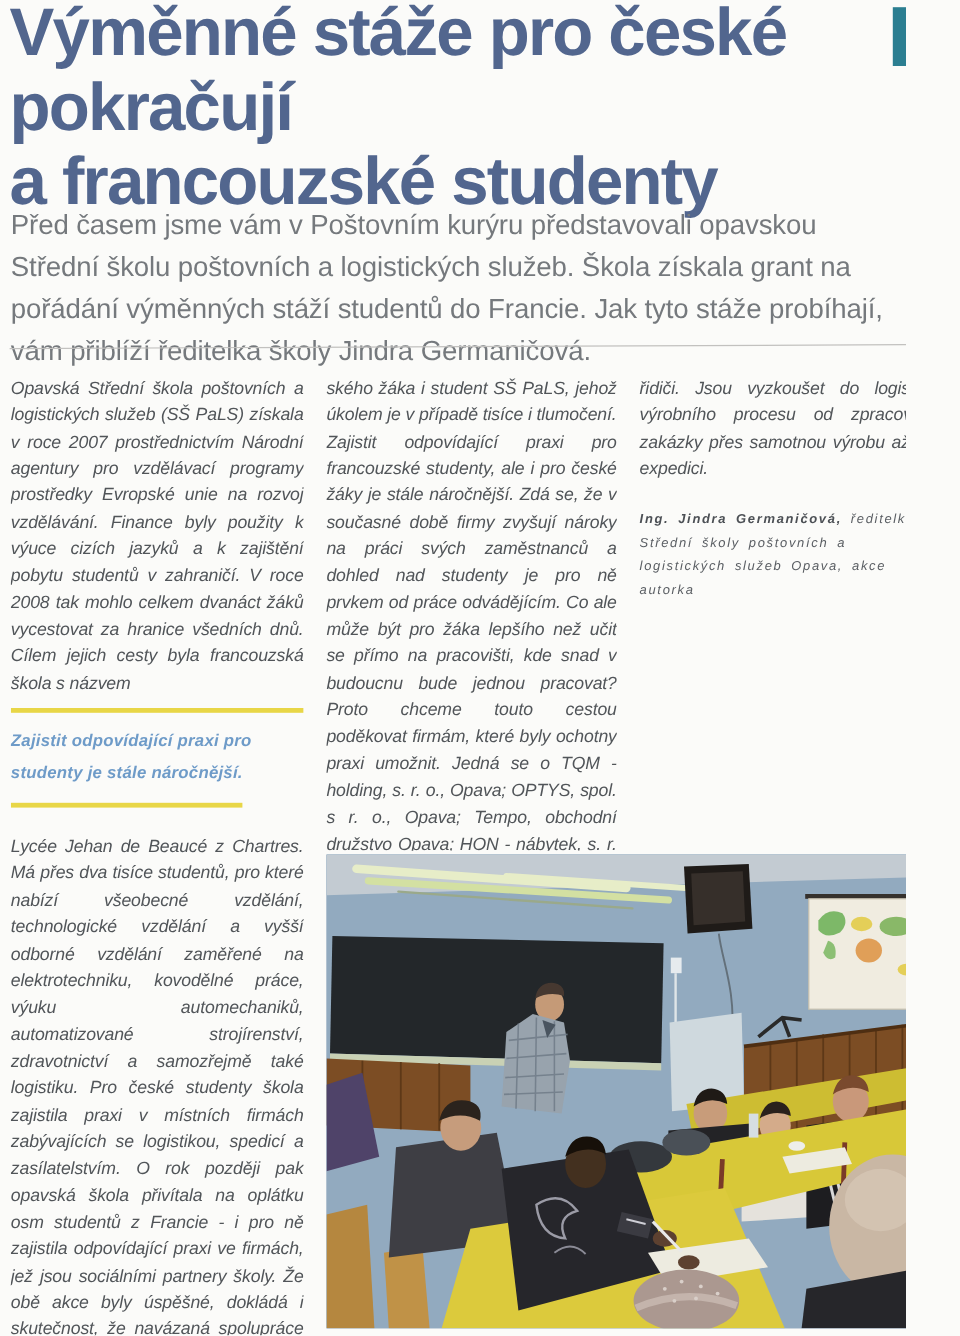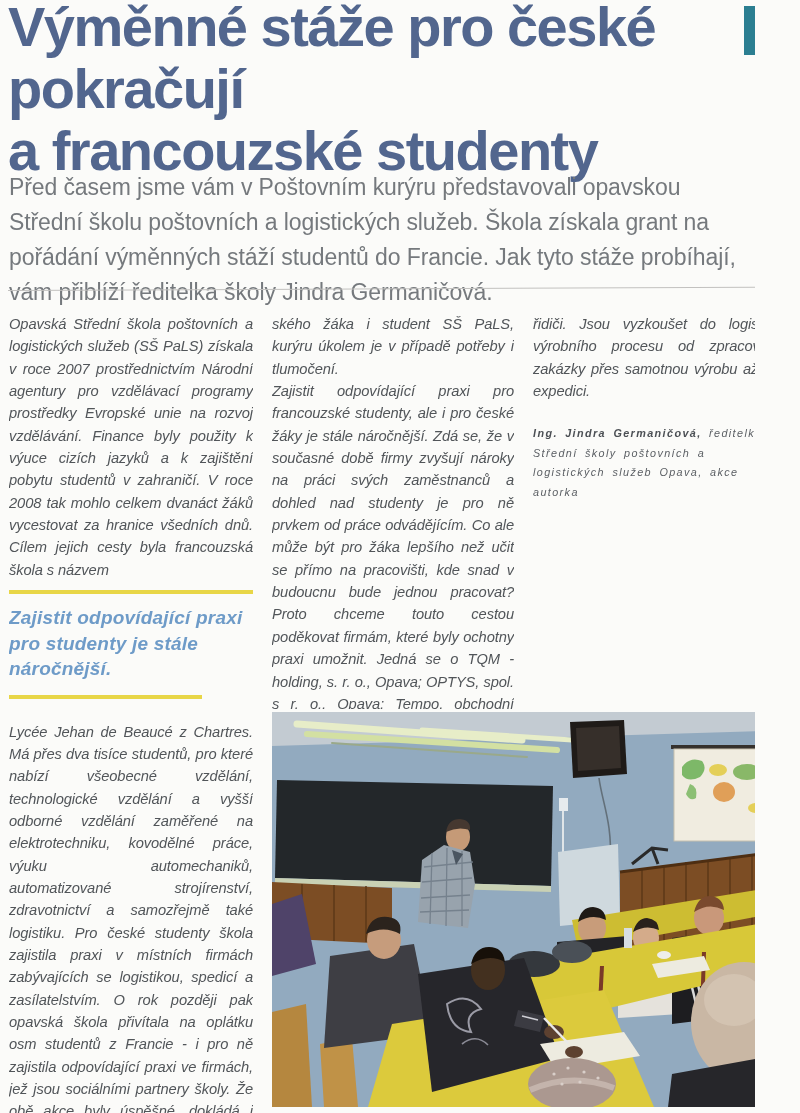--- a/index.html
+++ b/index.html
@@ -26,21 +26,21 @@
   
   .col{position:absolute;top:313px;width:244px;font-size:14.7px;line-height:22.35px;
       color:#515559;text-align:justify;letter-spacing:-0.1px;}
   .col p{margin:0;font-style:italic;}
   .col1{left:9px;height:800px;overflow:hidden;}
   .col2{left:272px;width:242px;height:396px;overflow:hidden;}
   .col3{left:533px;width:247px;}
 
   
   .pullquote{margin-top:9px;border-top:4px solid #e8d647;padding:11px 0 0 0;}
-  .pullquote p{font-size:19px;line-height:25.5px;color:#6e9bc8;font-weight:700;
+  .pullquote p{font-size:14px;line-height:25.5px;color:#6e9bc8;font-weight:700;
       text-align:left;letter-spacing:0.2px;}
   .pq-underline{height:4px;background:#e8d647;width:79%;margin-top:13px;}
   .after-quote{margin-top:22px !important;}
 
   
   .byline{margin-top:22px !important;font-size:10.8px;line-height:19.5px;color:#5a5e63;
       letter-spacing:1.4px;word-spacing:3px;text-align:left;font-weight:400;}
   .byline strong{font-weight:700;color:#4c5055;}
 
   
@@ -69,21 +69,21 @@
     <p>Opavská Střední škola poštovních a logistických služeb (SŠ PaLS) získala v roce 2007 prostřednictvím Národní agentury pro vzdělávací programy prostředky Evropské unie na rozvoj vzdělávání. Finance byly použity k výuce cizích jazyků a k zajištění pobytu studentů v zahraničí. V roce 2008 tak mohlo celkem dvanáct žáků vycestovat za hranice všedních dnů. Cílem jejich cesty byla francouzská škola s názvem</p>
     <div class="pullquote">
       <p>Zajistit odpovídající praxi pro studenty je stále náročnější.</p>
       <div class="pq-underline"></div>
     </div>
     <p class="after-quote">Lycée Jehan de Beaucé z Chartres. Má přes dva tisíce studentů, pro které nabízí všeobecné vzdělání, technologické vzdělání a vyšší odborné vzdělání zaměřené na elektrotechniku, kovodělné práce, výuku automechaniků, automatizované strojírenství, zdravotnictví a samozřejmě také logistiku. Pro české studenty škola zajistila praxi v místních firmách zabývajících se logistikou, spedicí a zasílatelstvím. O rok později pak opavská škola přivítala na oplátku osm studentů z Francie - i pro ně zajistila odpovídající praxi ve firmách, jež jsou sociálními partnery školy. Že obě akce byly úspěšné, dokládá i skutečnost, že navázaná spolupráce pokračuje a nadále se rozvíjí.</p>
 
   </div>
 
   <div class="col col2">
-    <p>ského žáka i student SŠ PaLS, kurýru úkolem je v případě potřeby i tlumočení.</p>
+    <p>ského žáka i student SŠ PaLS, jehož úkolem je v případě tisíce i tlumočení.</p>
     <p>Zajistit odpovídající praxi pro francouzské studenty, ale i pro české žáky je stále náročnější. Zdá se, že v současné době firmy zvyšují nároky na práci svých zaměstnanců a dohled nad studenty je pro ně prvkem od práce odvádějícím. Co ale může být pro žáka lepšího než učit se přímo na pracovišti, kde snad v budoucnu bude jednou pracovat? Proto chceme touto cestou poděkovat firmám, které byly ochotny praxi umožnit. Jedná se o TQM - holding, s. r. o., Opava; OPTYS, spol. s r. o., Opava; Tempo, obchodní družstvo Opava; HON - nábytek, s. r. o., Opava. Studenti si tak mohou v praxi vyzkoušet například dispečerské řízení nákladní i osobní přepravy, řešit nabídky, poptávky i realizace jednotlivých přeprav, spolupracovat při vyhodnocování výstupů digitálních tachografů či kontrolovat dodržování pracovního režimu profesionálními</p>
   </div>
 
   <div class="col col3">
     <p>řidiči. Jsou vyzkoušet do logistiky výrobního procesu od zpracování zakázky přes samotnou výrobu až po expedici.</p>
     <p class="byline"><strong>Ing. Jindra Germaničová,</strong><span> ředitelka Střední školy poštovních a logistických služeb Opava, akce autorka</span></p>
   </div>
 
   <figure class="photo" aria-label="Třída se žlutými lavicemi: čeští a francouzští studenti píší u stolů, učitel v kostkované košili stojí u tabule, na stěně visí mapa světa a televizor.">
     <svg viewBox="0 0 521 395" width="521" height="395" preserveAspectRatio="none">

